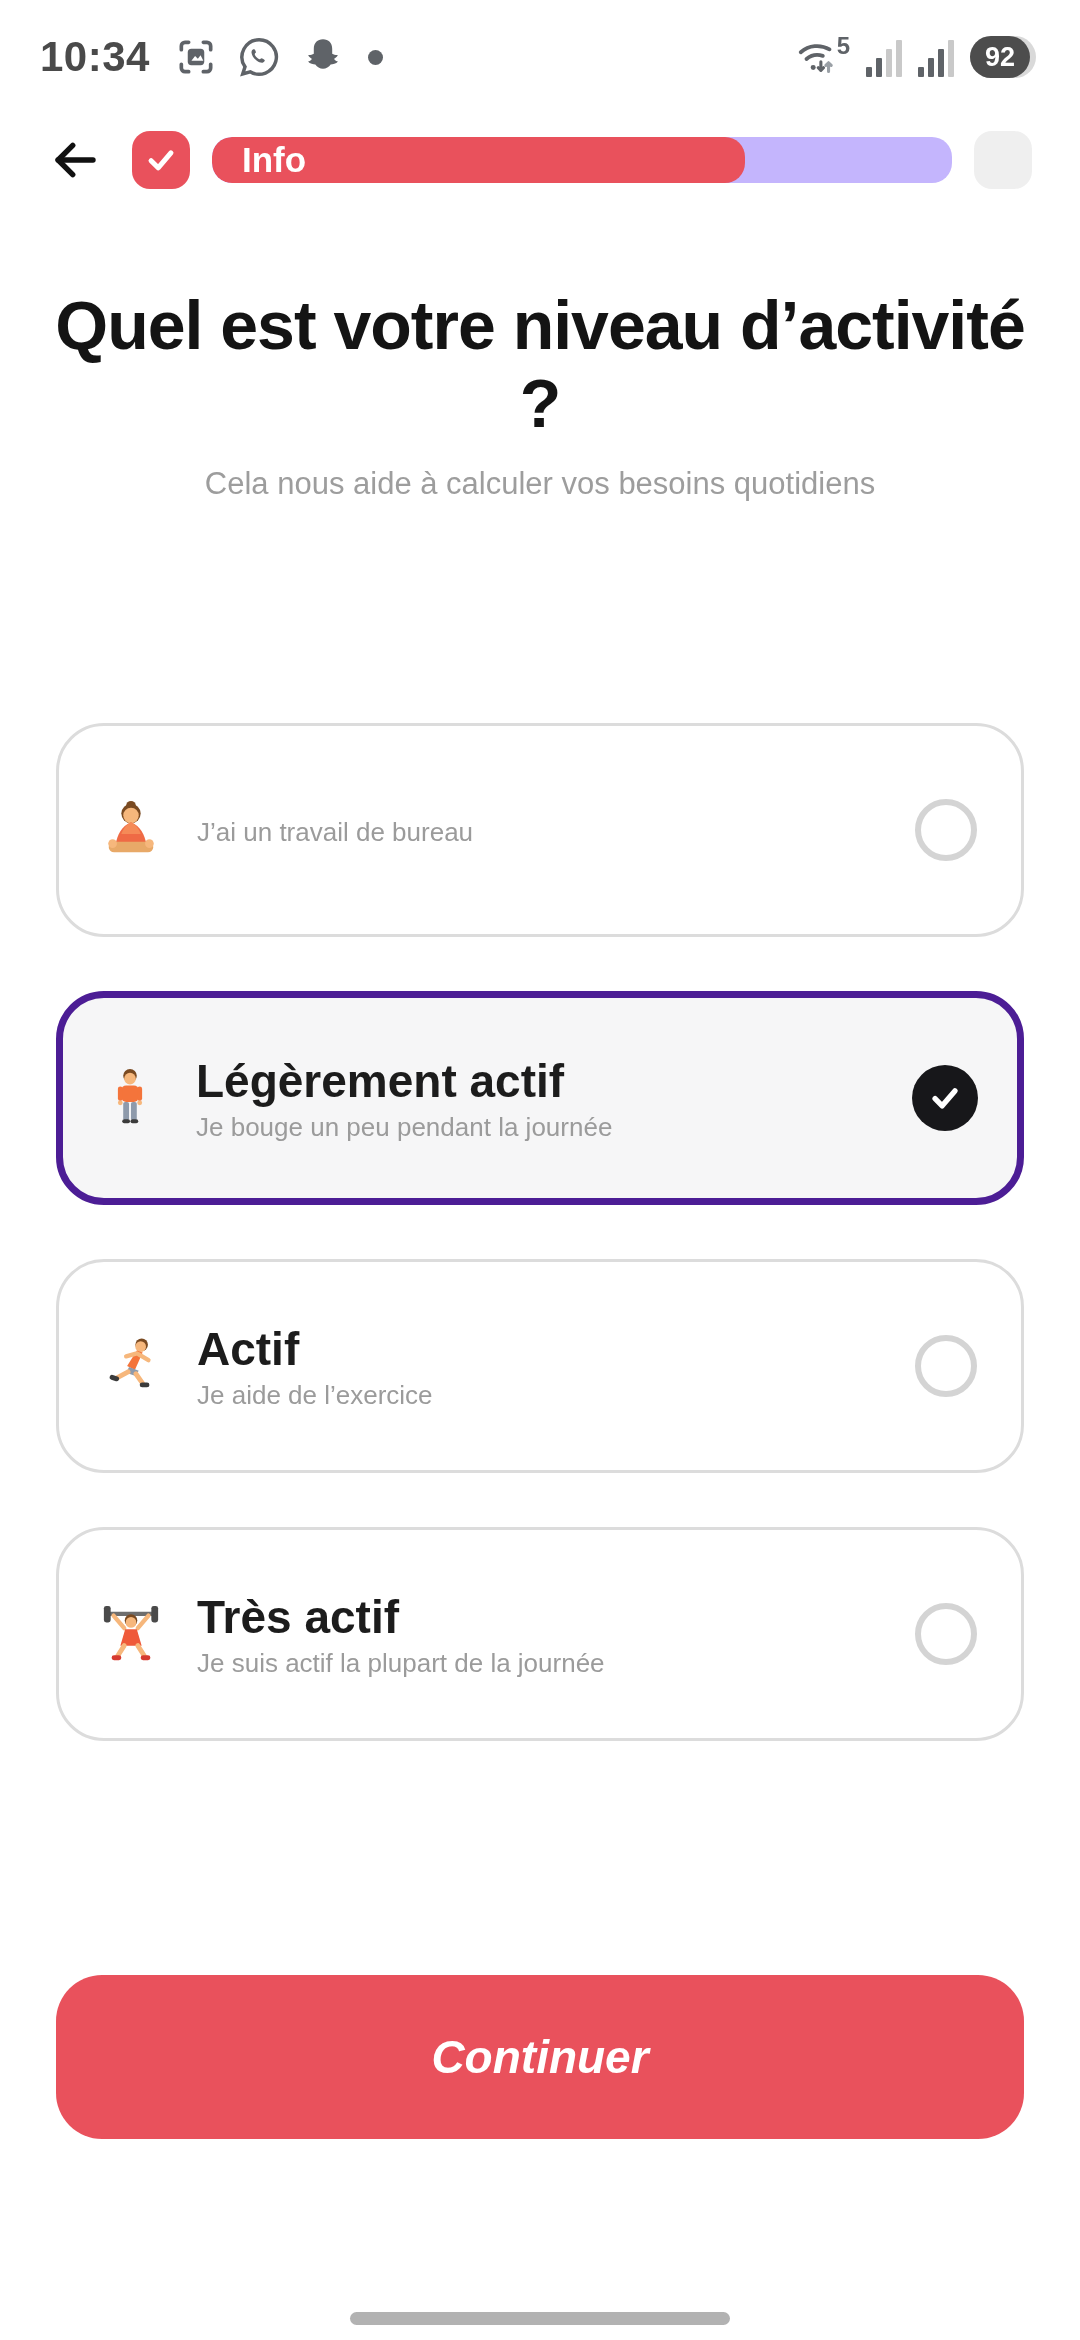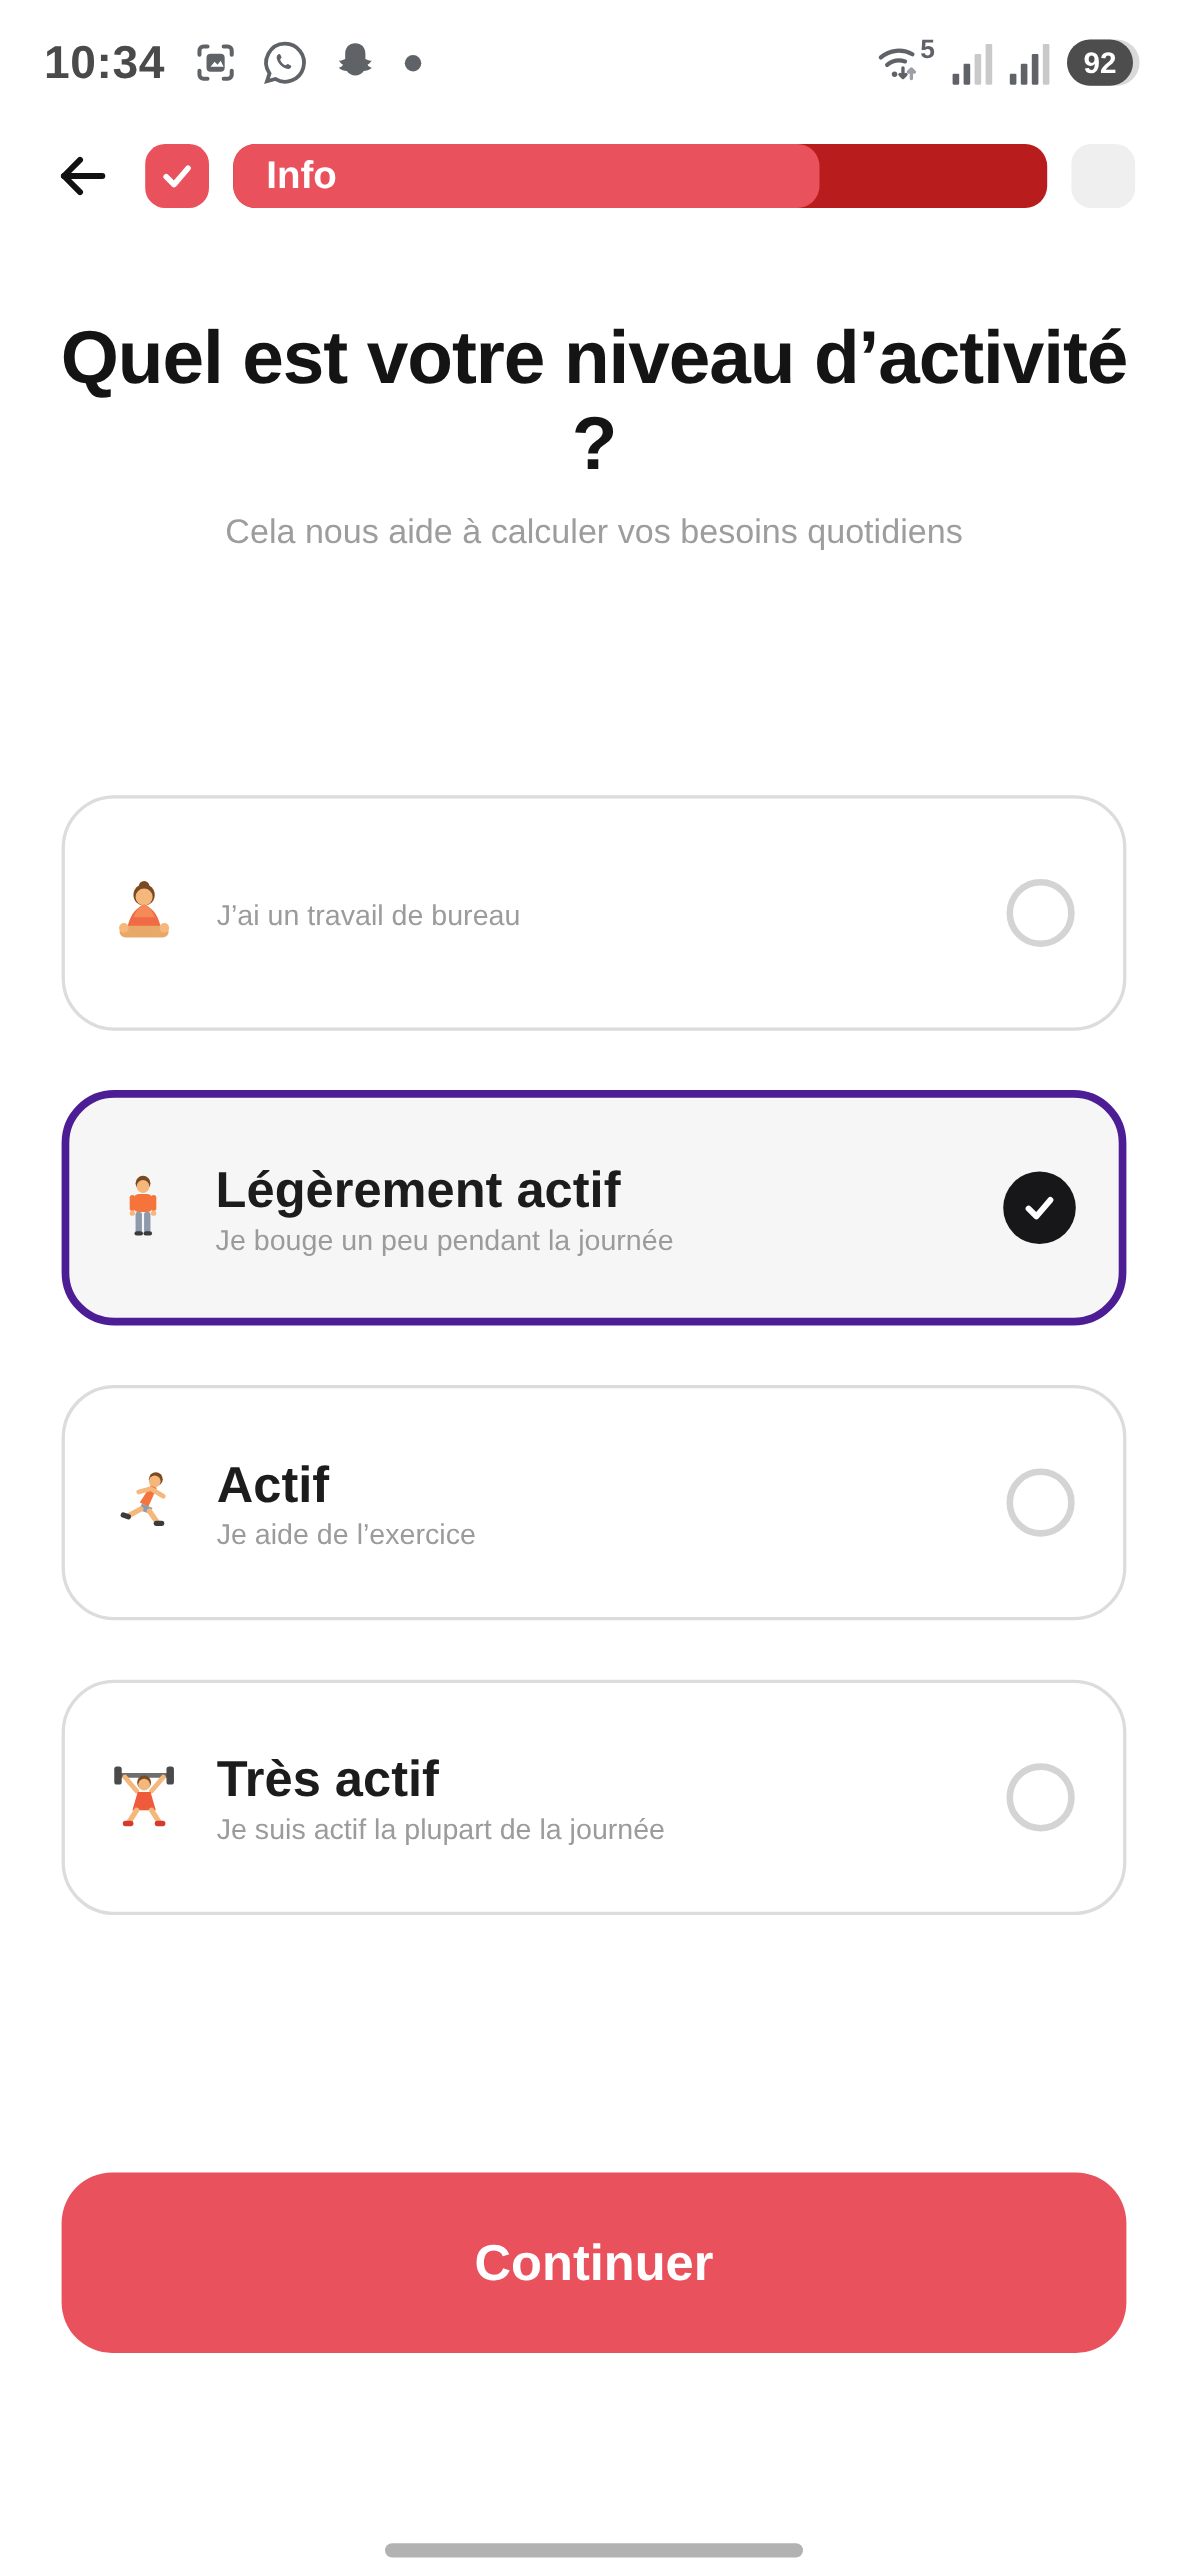--- a/index.html
+++ b/index.html
@@ -25,21 +25,21 @@
     display:flex; align-items:center; justify-content:center; }
   .batt-fill span { color:#fff; font-size:27px; font-weight:700; }
 
   
   .nav-row { position:absolute; top:130px; left:44px; right:48px; height:60px;
     display:flex; align-items:center; gap:22px; }
   .back-btn { width:66px; height:60px; display:flex; align-items:center; justify-content:flex-start;
     background:none; border:none; cursor:pointer; }
   .step-done { width:58px; height:58px; border-radius:18px; flex:none;
     display:flex; align-items:center; justify-content:center; }
-  .track { flex:1; height:58px; background:#b91c1c; border-radius:20px; overflow:hidden; position:relative; }
+  .track { flex:1; height:46px; background:#c4b5fd; border-radius:20px; overflow:hidden; position:relative; }
   .fill { height:100%; border-radius:20px; display:flex; align-items:center; }
   .fill span { color:#fff; font-size:35px; font-weight:700; padding-left:30px; }
   .step-next { width:58px; height:58px; border-radius:18px; background:#efefef; flex:none; }
 
   
   .header { position:absolute; top:286px; left:30px; right:30px; text-align:center; }
   .title { font-size:68px; font-weight:700; color:#141414; letter-spacing:-1px; }
   .subtitle { margin-top:24px; font-size:31px; color:#9d9d9d; }
 
   
@@ -50,21 +50,21 @@
   .emoji { width:64px; height:64px; flex:none; margin-right:34px; display:flex; align-items:center; justify-content:center; }
   .texts { display:flex; flex-direction:column; }
   .opt-title { font-size:46px; font-weight:700; color:#1c1c1c; }
   .opt-sub { margin-top:4px; font-size:26px; color:#9b9b9b; }
   .radio { margin-left:auto; width:62px; height:62px; border:6px solid #d4d4d4; border-radius:50%; flex:none; background:#fff; }
   .checkc { margin-left:auto; width:66px; height:66px; border-radius:50%; background:#17171a; flex:none;
     display:flex; align-items:center; justify-content:center; }
 
   
   .continue { position:absolute; top:1975px; left:56px; right:56px; height:164px; border:none; border-radius:46px;
-    color:#ffffff; font-size:46px; font-weight:700; font-family:"Liberation Sans", sans-serif; cursor:pointer; }
+    color:#ffffff; font-size:46px; font-weight:700; font-family:"Liberation Sans", sans-serif; cursor:pointer;font-style:italic; }
 
   
   .home-indicator { position:absolute; top:2312px; left:350px; width:380px; height:13px; border-radius:7px; background:#b2b2b2; }
 </style>
 </head>
 <body>
 
 <div class="screen">
 
   <div class="status-bar">

